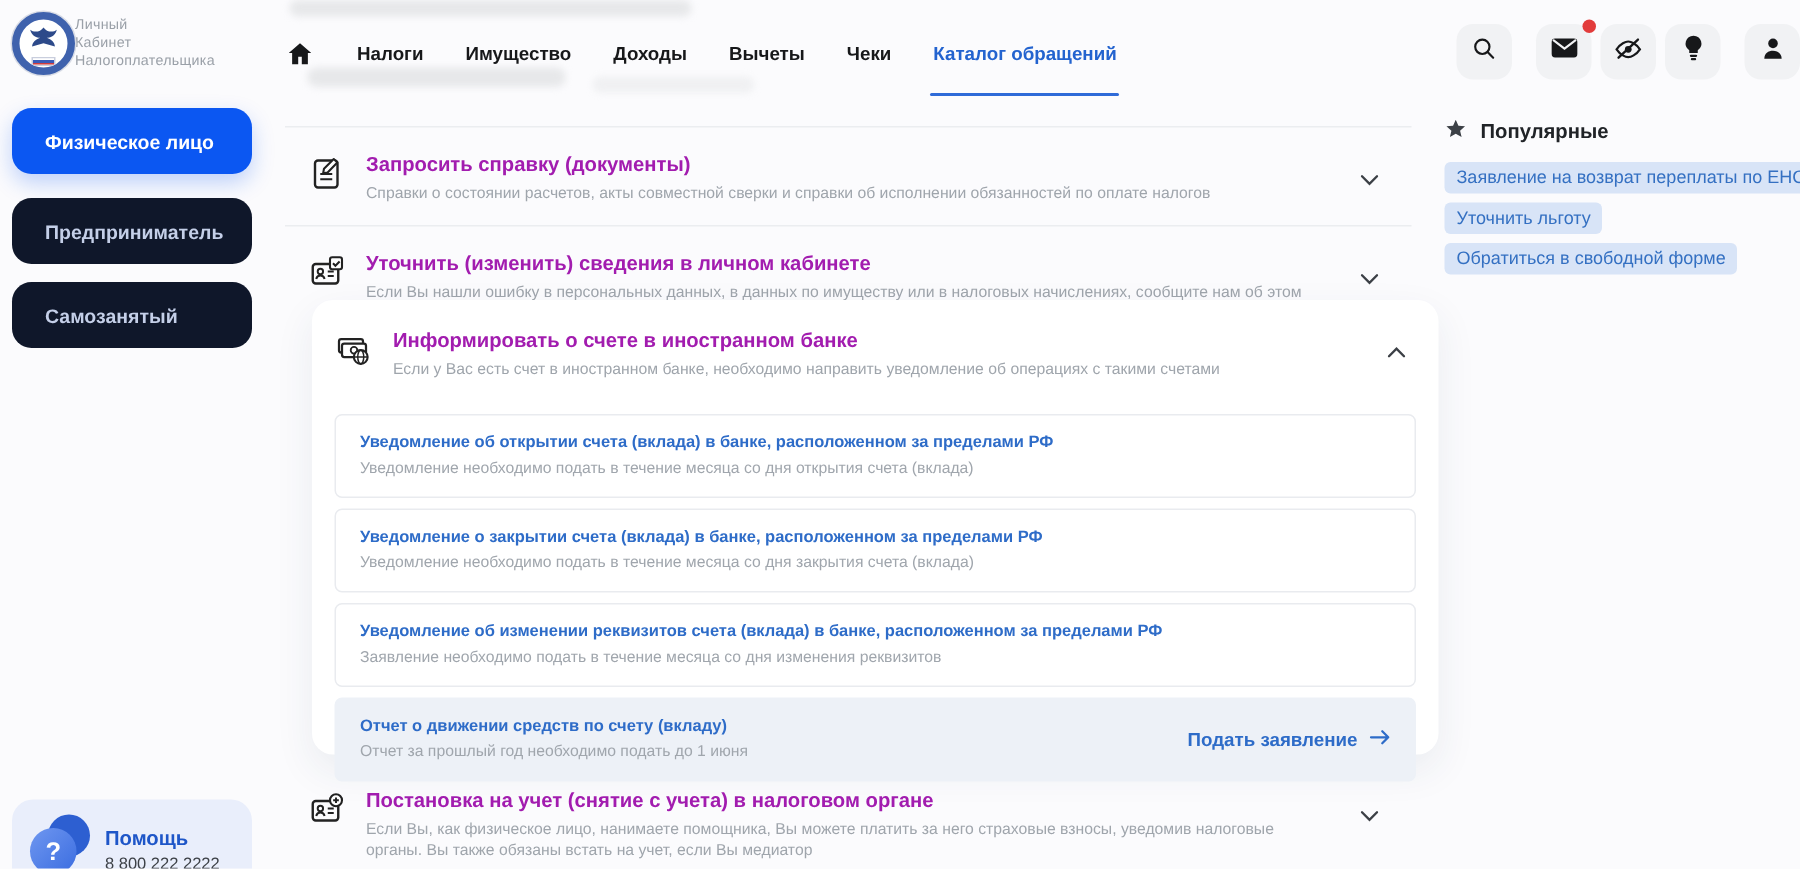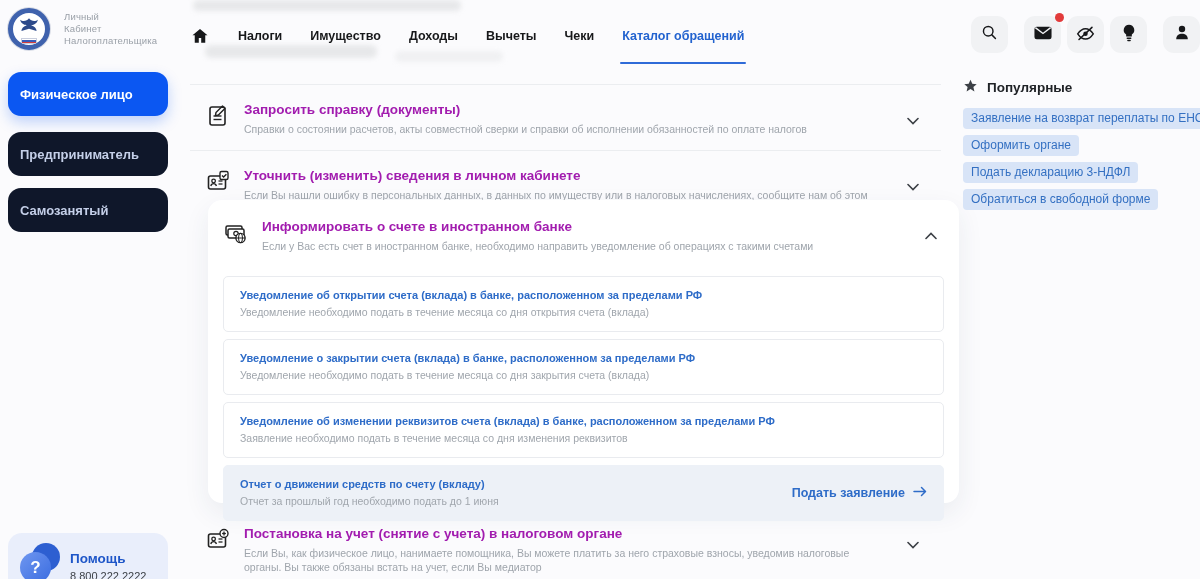--- a/index.html
+++ b/index.html
@@ -1,21 +1,21 @@
 <!DOCTYPE html>
 <html><head>
 <meta charset="utf-8">
 <style>
   * { margin:0; padding:0; box-sizing:border-box; }
   html,body { width:1200px; height:579px; overflow:hidden; }
   body { font-family:"Liberation Sans", sans-serif; background:#fbfbfd; color:#17181a; }
   .screen { position:relative; width:1200px; height:579px; }
 
   
-  .logo-block { position:absolute; left:8px; top:8px; display:flex; align-items:center; gap:14px; }
+  .logo-block { position:absolute; left:8px; top:8px; display:flex; align-items:center; }
   .emblem { position:relative; width:42px; height:42px; border-radius:50%; background:#fff;
             border:5px solid #3f62ad; box-shadow:0 0 0 1px #d8dce6; overflow:hidden; }
   .emblem svg { position:absolute; left:3px; top:2px; }
   .emblem .flag { position:absolute; left:8px; bottom:1px; width:16px; height:6px; display:flex; flex-direction:column; border:0.5px solid #c9cedd; }
   .emblem .flag i { flex:1; }
   .flag i:nth-child(1){background:#fff;} .flag i:nth-child(2){background:#3a5bb8;} .flag i:nth-child(3){background:#d23c3c;}
   .logo-text { font-size:9.5px; line-height:12px; color:#9aa0a8; letter-spacing:0.2px; }
 
   
   .topnav { position:absolute; left:190px; top:26px; display:flex; align-items:center; gap:28px; }
@@ -27,21 +27,21 @@
   
   .top-icons { position:absolute; top:16px; left:971px; display:flex; align-items:center; }
   .icon-btn { position:relative; width:37px; height:37px; border-radius:11px; background:#f1f2f4;
               display:flex; align-items:center; justify-content:center; cursor:pointer; }
   .icon-btn + .icon-btn { margin-left:6px; }
   .icon-btn.gap { margin-left:16px; }
   .badge-dot { position:absolute; top:-3px; right:-3px; width:9px; height:9px; border-radius:50%; background:#e23b3b; }
 
   
   .profile-btn { position:absolute; left:8px; width:160px; height:44px; border-radius:13px;
-                 display:flex; align-items:center; padding-left:12px; font-size:13px; font-weight:700; cursor:pointer; }
+                 display:flex; align-items:center; padding-left:22px; font-size:13px; font-weight:700; cursor:pointer; }
   .profile-btn.active { background:#0b57f2; color:#ffffff; box-shadow:0 6px 14px rgba(11,87,242,.25); }
   .profile-btn.inactive { background:#0f172a; color:#c4cfe8; }
 
   
   .help-card { position:absolute; left:8px; top:533px; width:160px; height:60px; background:#e9eefb;
                border-radius:14px 14px 0 0; display:flex; align-items:flex-start; padding:10px 10px 0 12px; gap:10px; cursor:pointer; }
   .help-ic { position:relative; width:40px; height:40px; flex:none; }
   .help-ic .c-back { position:absolute; right:0; top:0; width:28px; height:28px; border-radius:50%; background:#2d5fd1; }
   .help-ic .c-front { position:absolute; left:0; bottom:0; width:31px; height:31px; border-radius:50%;
                       background:linear-gradient(135deg,#6f97f0,#3a6ce0); color:#fff; font-weight:700; font-size:17px;
@@ -310,22 +310,21 @@
     <div class="popular-head">
       <span>
         <svg width="15" height="14" viewBox="0 0 15 14">
             <path d="M7.5 0.8 l1.8 4 l4.4 0.4 l-3.3 2.9 l1 4.3 l-3.9 -2.3 l-3.9 2.3 l1 -4.3 L1.3 5.2 l4.4 -0.4 z" fill="#3c4046"></path>
           </svg>
       </span>
       <span>Популярные</span>
     </div>
     <div class="tags">
       <span class="tag">Заявление на возврат переплаты по ЕНС</span>
-      <span class="tag">Оформить органе</span>
-      <span class="tag">Подать декларацию 3-НДФЛ</span>
+      <span class="tag">Уточнить льготу</span>
       <span class="tag">Обратиться в свободной форме</span>
     </div>
   </div>
 
   <div class="help-card">
     <div class="help-ic">
       <div class="c-back"></div>
       <div class="c-front">?</div>
     </div>
     <div>

